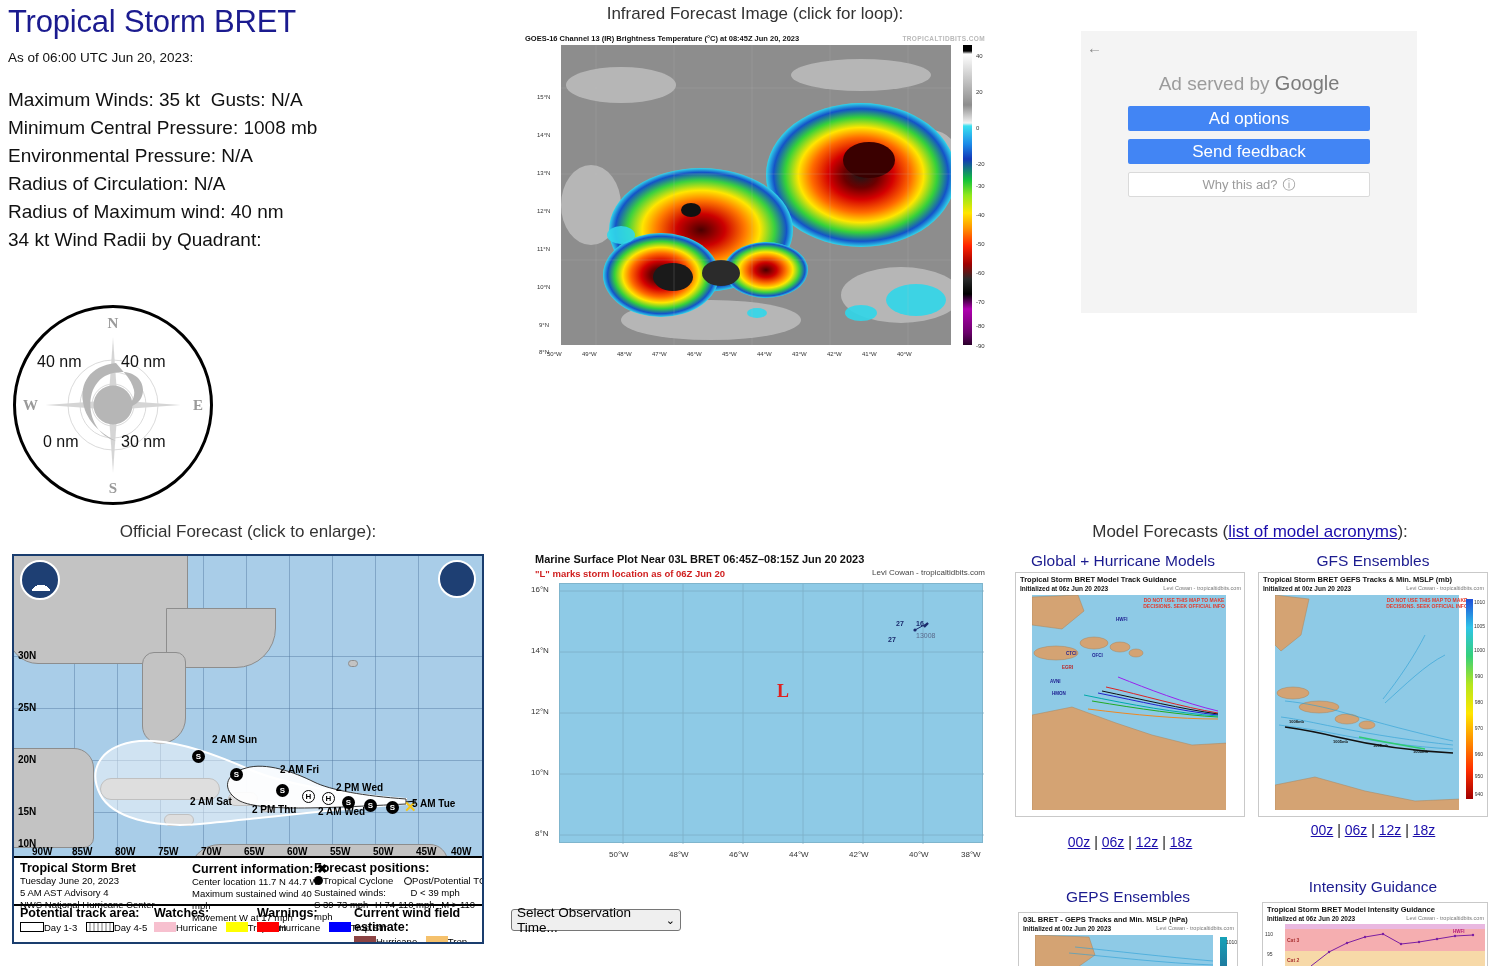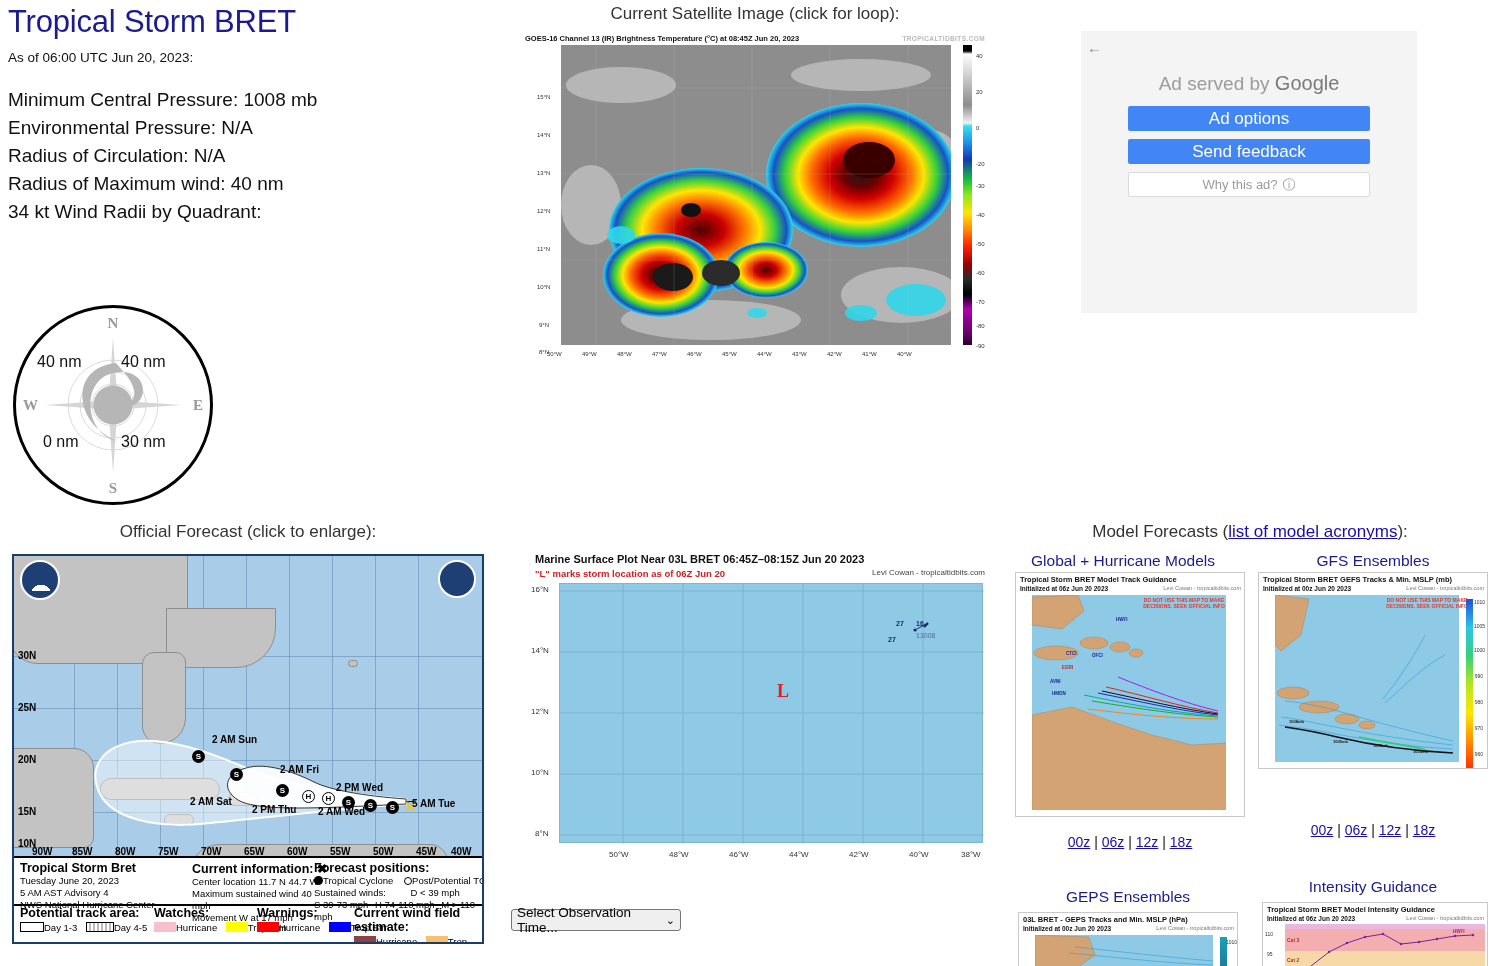--- a/index.html
+++ b/index.html
@@ -229,20 +229,21 @@
   .mcbar-lab { position: absolute; font-size: 5px; color: #333; }
 </style>
 </head>
 <body>
 
 <div class="page">
 
   <div class="storm-title">Tropical Storm BRET</div>
   <div class="asof">As of 06:00 UTC Jun 20, 2023:</div>
   <div class="stats">
+    <div>Maximum Winds: 35 kt  Gusts: N/A</div>
     <div>Minimum Central Pressure: 1008 mb</div>
     <div>Environmental Pressure: N/A</div>
     <div>Radius of Circulation: N/A</div>
     <div>Radius of Maximum wind: 40 nm</div>
     <div>34 kt Wind Radii by Quadrant:</div>
   </div>
 
   <div class="compass-wrap">
     <div class="compass-circle"></div>
     <svg class="rose" viewBox="0 0 100 100">
@@ -267,21 +268,21 @@
     <span class="cardinal c-n">N</span>
     <span class="cardinal c-s">S</span>
     <span class="cardinal c-w">W</span>
     <span class="cardinal c-e">E</span>
     <span class="quad q-nw">40 nm</span>
     <span class="quad q-ne">40 nm</span>
     <span class="quad q-sw">0 nm</span>
     <span class="quad q-se">30 nm</span>
   </div>
 
-  <div class="caption" style="left:505px; top:4px; width:500px;">Current Satellite Image (click for loop):</div>
+  <div class="caption" style="left:505px; top:4px; width:500px;">Infrared Forecast Image (click for loop):</div>
 
   <div class="sat-panel">
     <div class="sat-hdr">GOES-16 Channel 13 (IR) Brightness Temperature (°C) at 08:45Z Jun 20, 2023</div>
     <div class="sat-credit">TROPICALTIDBITS.COM</div>
 
     <div class="sat-plot">
       <svg width="390" height="300" viewBox="0 0 390 300">
         <defs>
           <radialGradient id="cA" cx="50%" cy="50%" r="50%">
             <stop offset="0%" stop-color="#1a1a1a"></stop>
@@ -627,21 +628,21 @@
           <text x="34" y="60">CTCI</text>
           <text x="18" y="88">AVNI</text>
           <text x="20" y="100">HMON</text>
           <text x="30" y="74" fill="#b22">EGRI</text>
         </g>
       </svg>
     </div>
     <div class="warn" style="left:120px; top:24px; width:96px;">DO NOT USE THIS MAP TO MAKE DECISIONS. SEEK OFFICIAL INFO</div>
   </div>
 
-  <div class="mdl-card" style="left:1258px; top:572px; width:230px; height:197px;">
+  <div class="mdl-card" style="left:1258px; top:572px; width:230px; height:245px;">
     <div class="mdl-t1">Tropical Storm BRET GEFS Tracks &amp; Min. MSLP (mb)</div>
     <div class="mdl-t2">Initialized at 00z Jun 20 2023</div>
     <div class="mdl-credit">Levi Cowan - tropicaltidbits.com</div>
     <div class="mdl-map" style="right:28px;">
       <svg width="186" height="217" viewBox="0 0 186 217">
         <rect width="186" height="217" fill="#8ecae6"></rect>
         <g fill="#d4a373" stroke="#a8855c" stroke-width=".5">
           <path d="M0 0 L34 4 L26 40 L6 56 L0 50 Z"></path>
           <ellipse cx="18" cy="98" rx="16" ry="6"></ellipse>
             <ellipse cx="44" cy="112" rx="20" ry="6"></ellipse>

